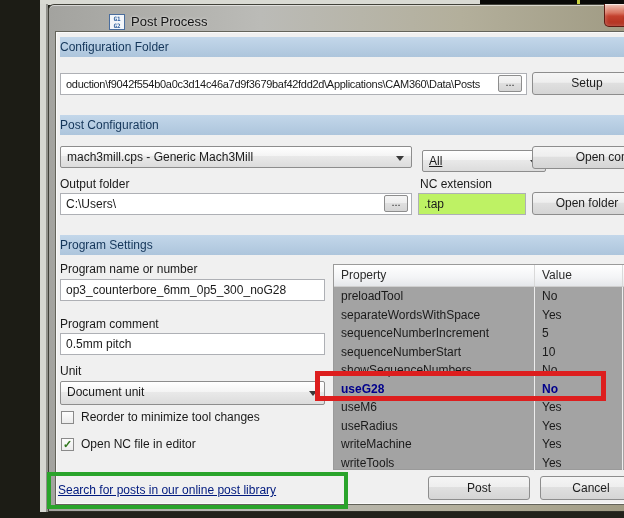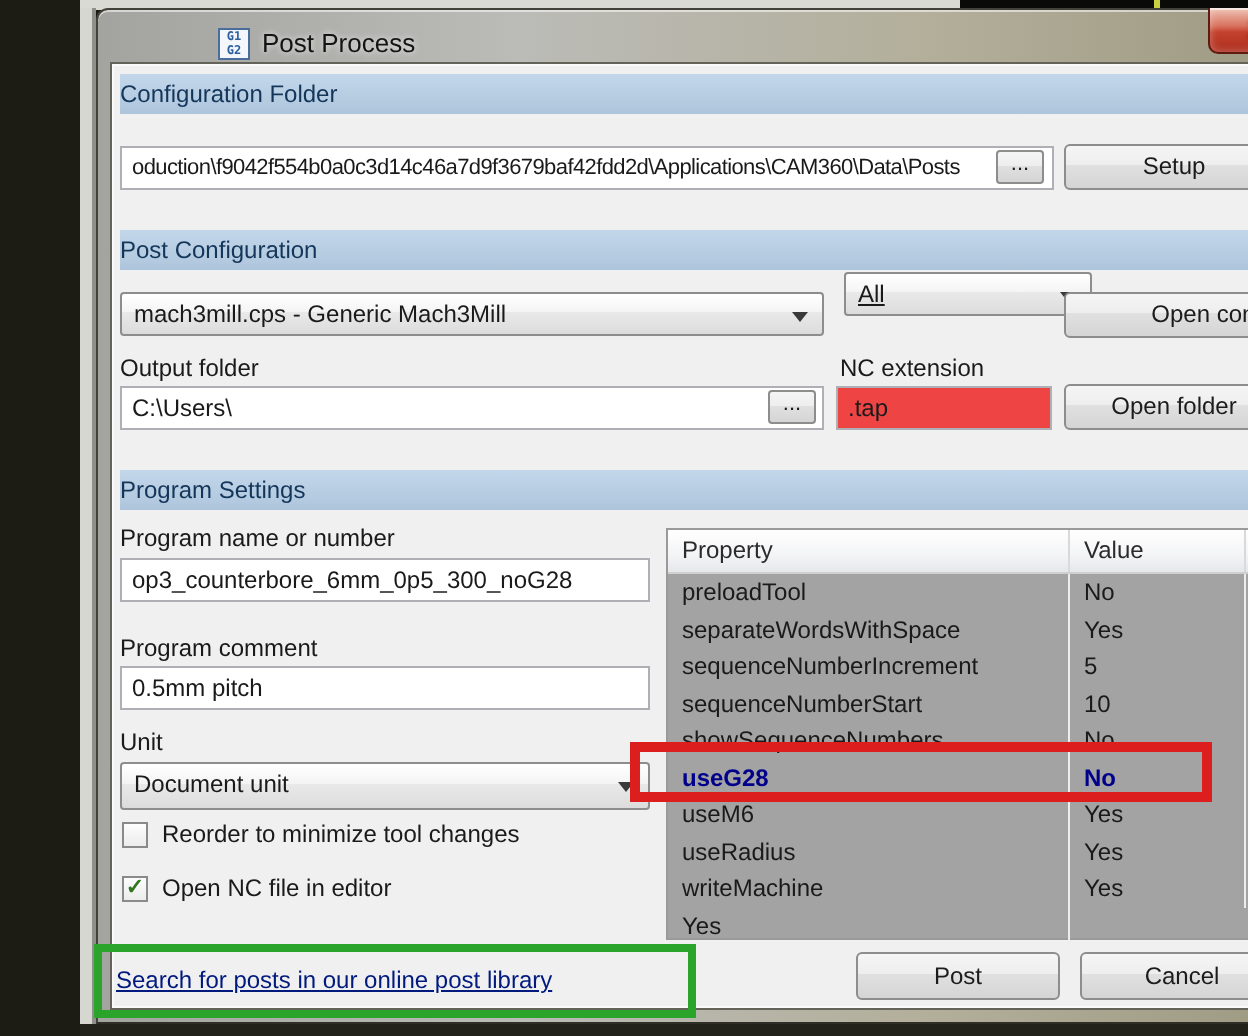--- a/index.html
+++ b/index.html
@@ -54,28 +54,28 @@
     line-height:20px;padding-left:6px;cursor:pointer;overflow:hidden;white-space:nowrap;}
   .darr{position:absolute;right:7px;top:9px;width:0;height:0;
     border-left:4px solid transparent;border-right:4px solid transparent;border-top:5px solid #3a3a3a;}
   .lbl{color:#1a1a1a;}
 
   #cfg-path{left:20px;top:73px;width:467px;height:22px;font-size:11px;letter-spacing:-0.3px;line-height:20px;}
   #cfg-browse{left:458px;top:75px;}
   #btn-setup{left:492px;top:72px;width:110px;height:23px;line-height:21px;}
 
   #combo-post{left:20px;top:146px;width:352px;height:22px;}
-  #combo-filter{left:382px;top:136px;width:124px;height:22px;text-decoration:underline;}
+  #combo-filter{left:382px;top:150px;width:124px;height:22px;text-decoration:underline;}
   #btn-openconfig{left:492px;top:146px;width:110px;height:23px;line-height:21px;padding-left:42px;}
 
   #lbl-outfolder{left:20px;top:177px;}
   #out-field{left:20px;top:193px;width:352px;height:22px;}
   #out-browse{left:344px;top:195px;}
   #lbl-ncext{left:380px;top:177px;}
-  #ncext-field{left:378px;top:193px;width:108px;height:22px;background:#ef4444;}
+  #ncext-field{left:378px;top:193px;width:108px;height:22px;background:#bef264;}
   #btn-openfolder{left:492px;top:192px;width:110px;height:23px;line-height:21px;}
 
   #lbl-name{left:20px;top:262px;}
   #name-field{left:20px;top:279px;width:265px;height:22px;}
   #lbl-comment{left:20px;top:317px;}
   #comment-field{left:20px;top:333px;width:265px;height:22px;}
   #lbl-unit{left:20px;top:364px;}
   #combo-unit{left:20px;top:381px;width:265px;height:24px;}
 
   .cbrow{display:flex;align-items:center;cursor:pointer;}
@@ -220,20 +220,21 @@
     </div>
     <div class="trow">
       <div>useRadius</div>
       <div>Yes</div>
     </div>
     <div class="trow">
       <div>writeMachine</div>
       <div>Yes</div>
     </div>
     <div class="trow">
+      <div>writeTools</div>
       <div>Yes</div>
     </div>
   </div>
 
   <div class="abs" id="vscroll">
     <div class="sbtn" id="sb-up">
       <span class="tri-up"></span>
     </div>
     <div id="sb-thumb">
       <div id="sb-grip"></div>

